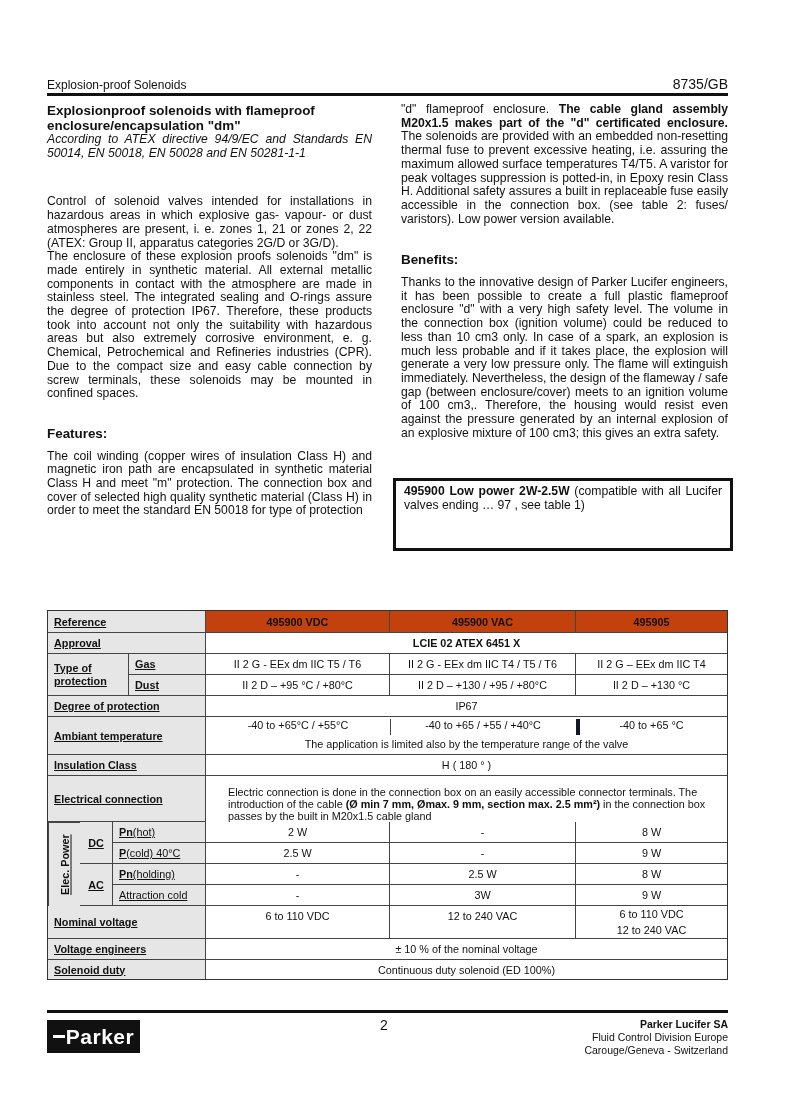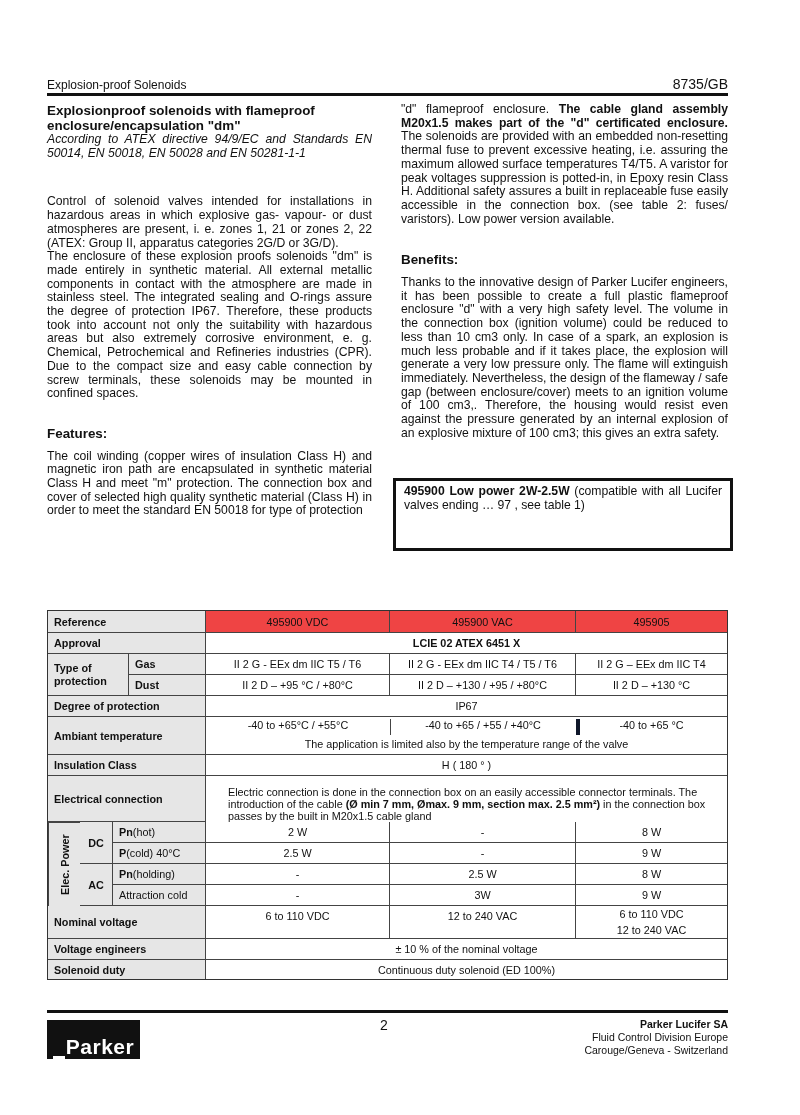--- a/index.html
+++ b/index.html
@@ -20,29 +20,29 @@
   b { font-weight: bold; }
 
   .notebox { position: absolute; left: 393px; top: 478px; width: 318px; height: 63px;
              border: 3px solid #111; padding: 4px 8px 0 8px; font-size: 12.2px; line-height: 13.7px; text-align: justify; }
 
   
   .tbl { position: absolute; left: 47px; top: 610px; width: 681px; height: 370px;
          border: 1.5px solid #333; box-sizing: border-box; }
   .cell { position: absolute; box-sizing: border-box; font-size: 10.8px; display: flex; align-items: center;
           border-right: 1px solid #444; border-bottom: 1px solid #444; }
-  .lab { background: #e6e6e6; font-weight: bold; padding-left: 6px; }
+  .lab { background: #e6e6e6; font-weight: bold; padding-left: 6px; text-decoration: underline; }
   .val { background: #fff; justify-content: center; text-align: center; }
-  .hdrcell { background: #ef4444; font-weight: normal; justify-content: center; }
+  .hdrcell { background: #c2410c; font-weight: bold; justify-content: center; }
   .plain { font-weight: normal; }
   .vert { writing-mode: vertical-rl; transform: rotate(180deg); justify-content: center; padding: 0; }
 
   .footer-rule { left: 47px; top: 1010px; width: 681px; height: 3px; background: #111; }
-  .logo { left: 47px; top: 1020px; width: 93px; height: 39px; background: #111; color: #fff;
-          font-weight: bold; font-size: 21px; display: flex; align-items: flex-end; justify-content: center; letter-spacing: 0.5px; }
+  .logo { left: 47px; top: 1020px; width: 93px; height: 33px; background: #111; color: #fff;
+          font-weight: bold; font-size: 21px; display: flex; align-items: center; justify-content: center; letter-spacing: 0.5px; }
   .logo .bar { display: inline-block; width: 12px; height: 3px; background: #fff; margin-right: 1px; vertical-align: middle; }
   .pagenum { left: 380px; top: 1017px; font-size: 14px; }
   .footer-right { right: 72px; top: 1018px; text-align: right; font-size: 10.5px; line-height: 13px; }
 </style>
 </head>
 <body>
 
 <div class="abs hdr-left">Explosion-proof Solenoids</div>
 <div class="abs hdr-right">8735/GB</div>
 <div class="abs hdr-rule"></div>

